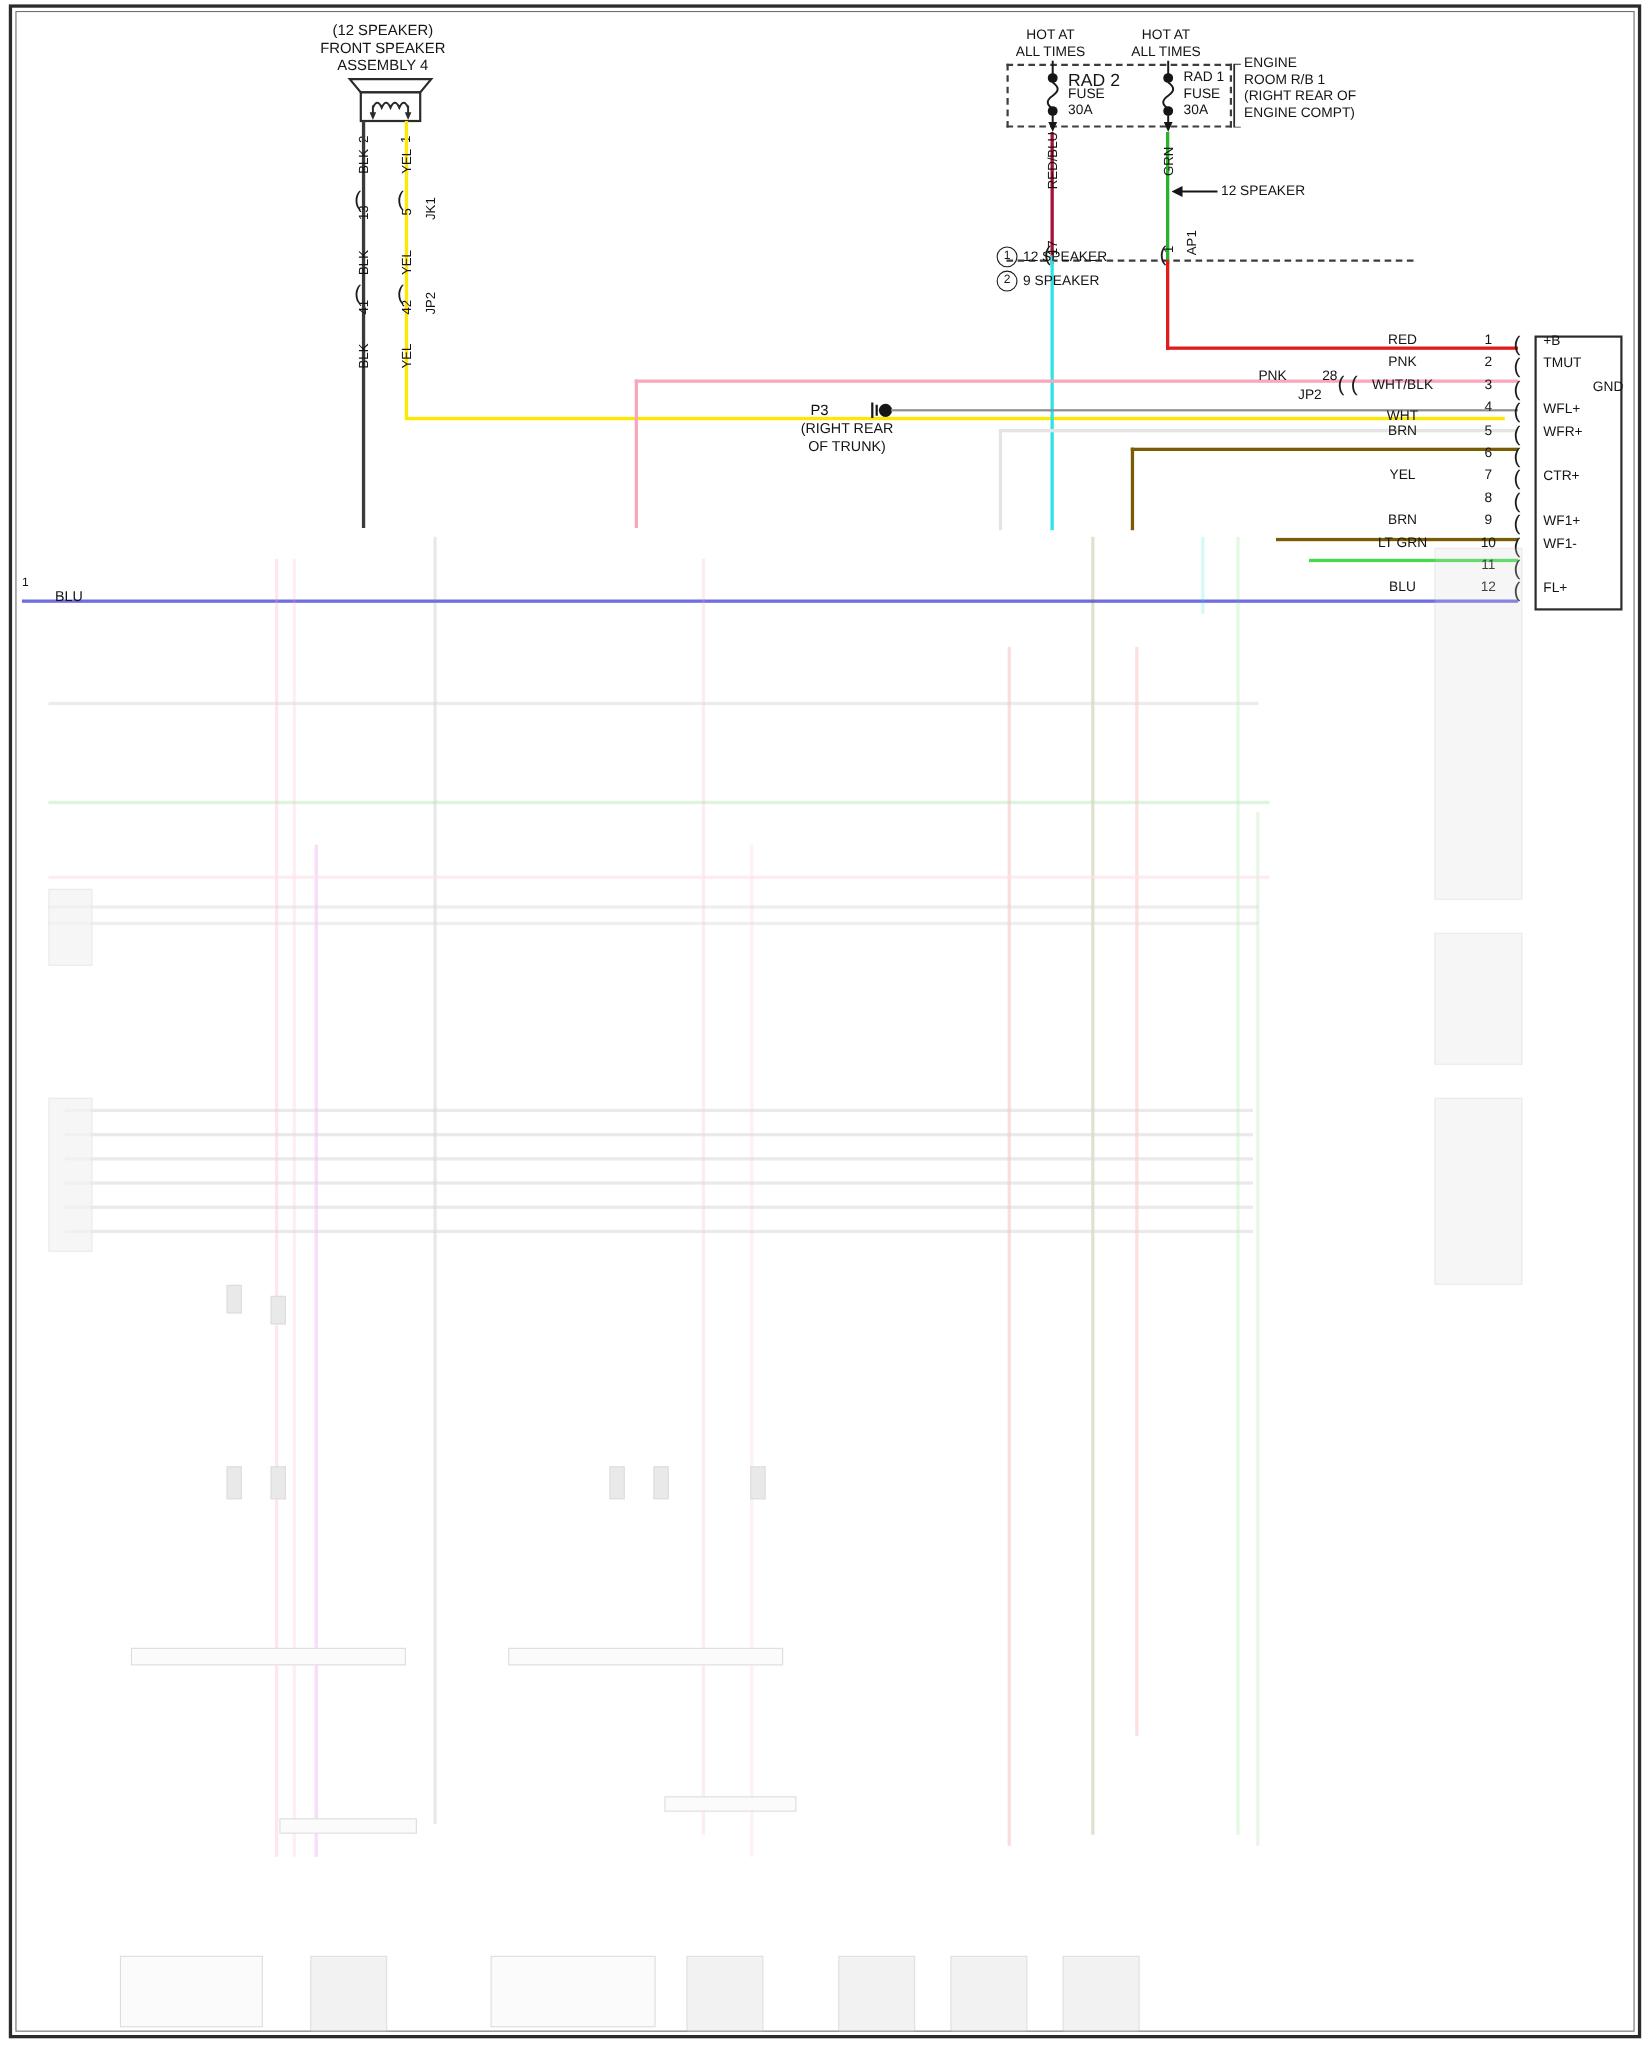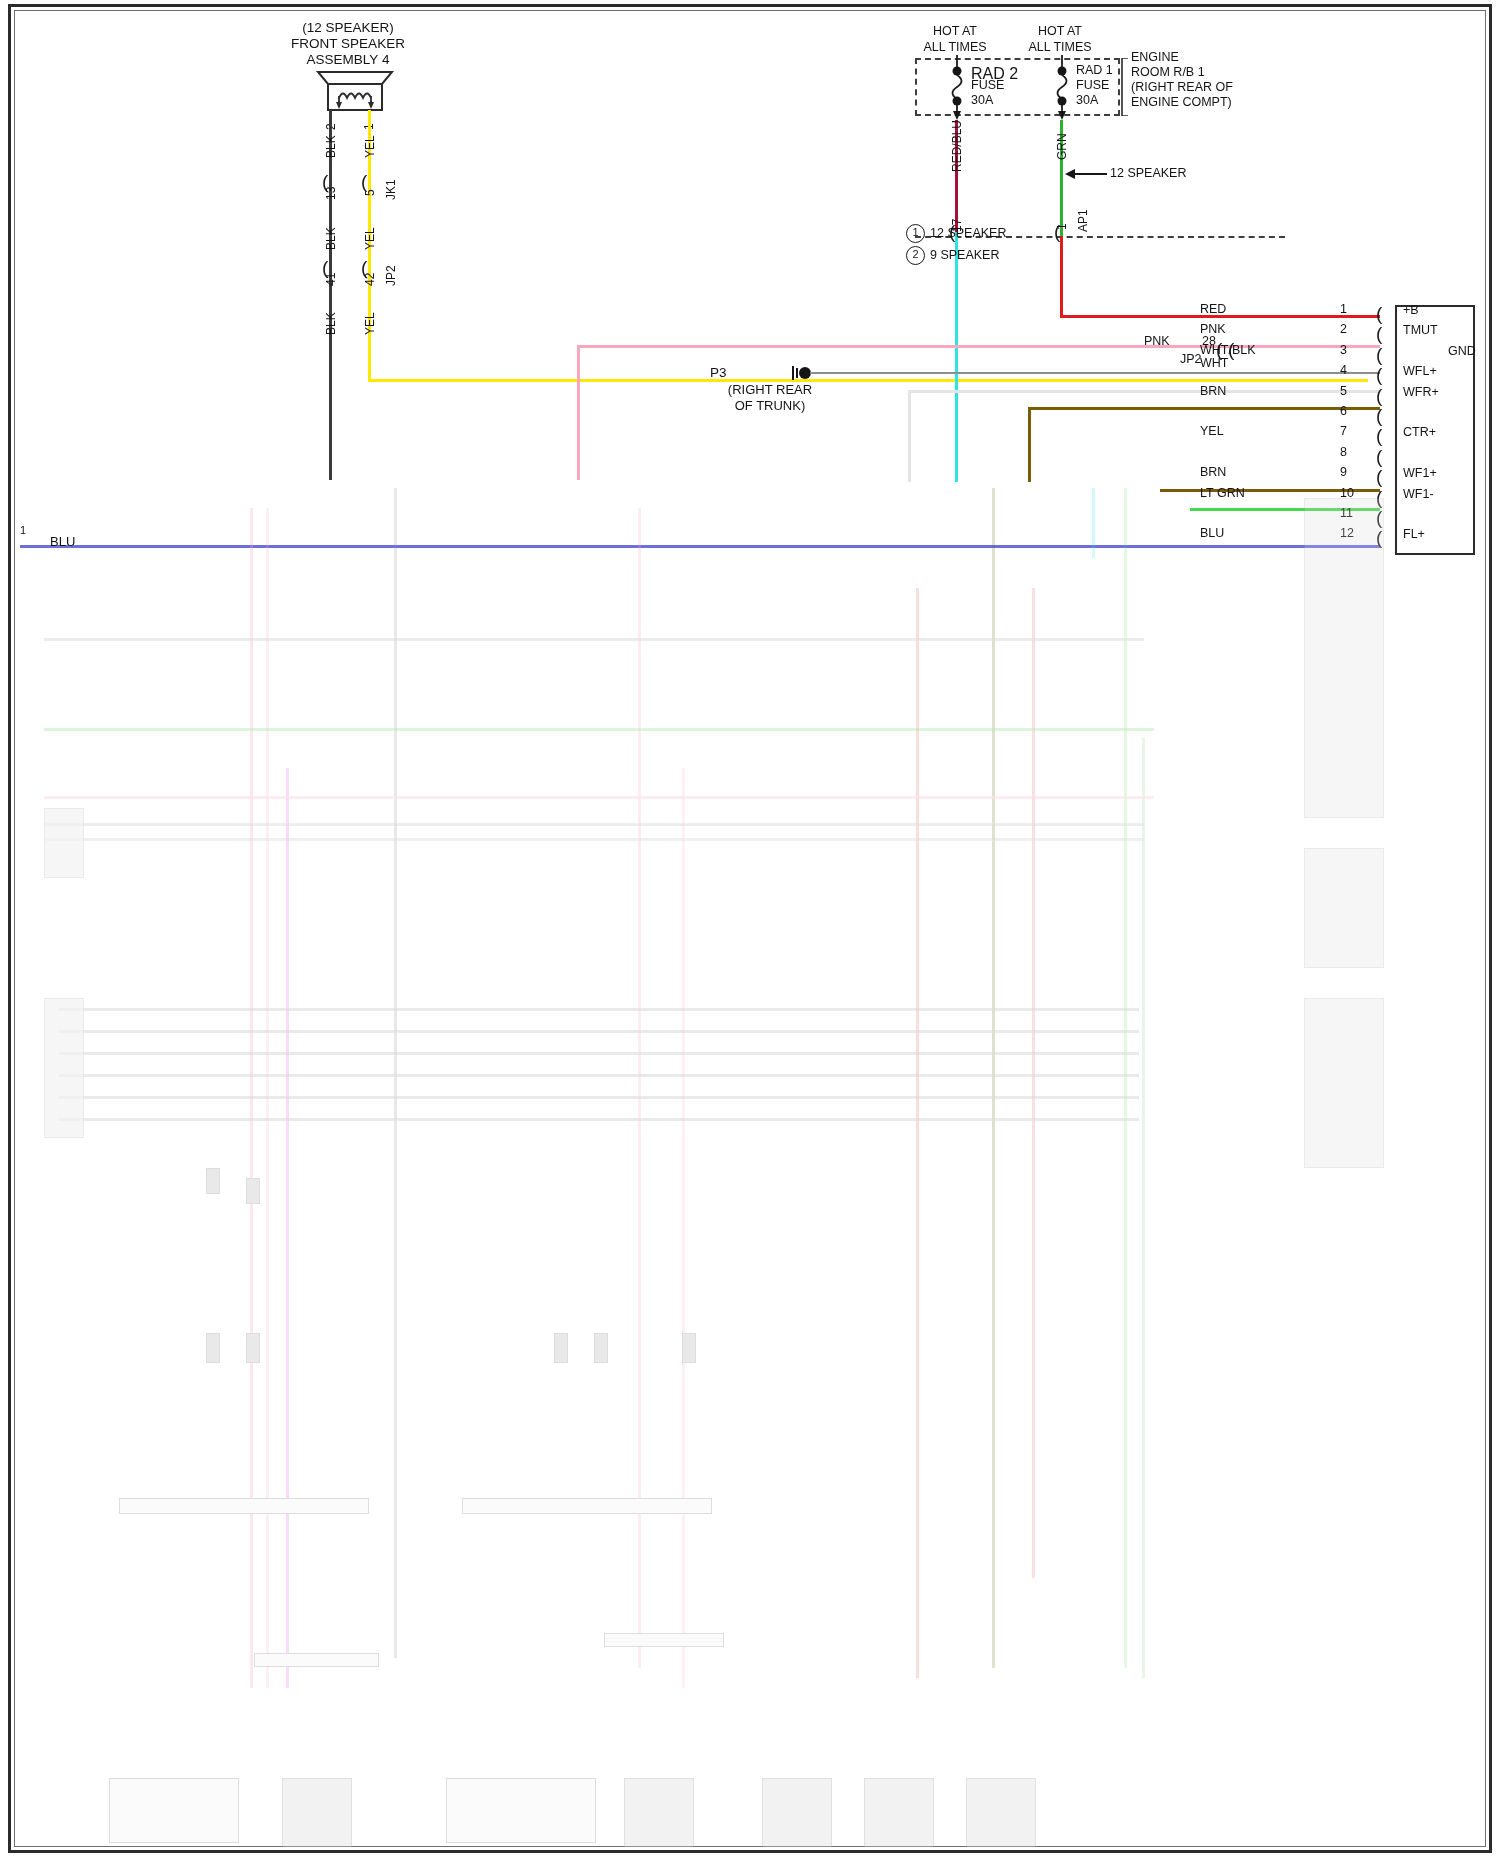--- a/index.html
+++ b/index.html
@@ -6,21 +6,21 @@
   body{font-family:"Liberation Sans",sans-serif;}
   #page{position:relative;width:1500px;height:1861px;background:#ffffff;overflow:hidden;}
 
   
   .frame-outer{position:absolute;left:8px;top:4px;width:1484px;height:1849px;border:3px solid #2b2b2b;box-sizing:border-box;}
   .frame-inner{position:absolute;left:14px;top:10px;width:1472px;height:1837px;border:1px solid #6f6f6f;box-sizing:border-box;}
 
   
   .txt{position:absolute;color:#141414;white-space:pre;line-height:1.18;}
   .c{text-align:center;}
-  .r{text-align:left;}
+  .r{text-align:center;}
   .vert{position:absolute;color:#141414;white-space:nowrap;
         transform-origin:0 0;transform:rotate(-90deg);}
 
   .wire{position:absolute;}
   .h{height:3px;}
   .v{width:3px;}
 
   .blkw{background:#3a3a3a;}
   .yelw{background:#ffe800;}
   .redw{background:#e01b1b;}
@@ -226,21 +226,21 @@
       <div class="splice" style="left: 1376px; top: 304px;">(</div>
       <div class="txt" style="left: 1403px; top: 303px; font-size: 12.5px;">+B</div>
       <div class="txt r" style="left: 1200px; top: 322.4px; width: 150px; font-size: 12.5px;">PNK</div>
       <div class="txt r" style="left: 1340px; top: 322.4px; width: 26px; font-size: 12.5px;">2</div>
       <div class="splice" style="left: 1376px; top: 324.4px;">(</div>
       <div class="txt" style="left: 1403px; top: 323.4px; font-size: 12.5px;">TMUT</div>
       <div class="txt r" style="left: 1200px; top: 342.8px; width: 150px; font-size: 12.5px;">WHT/BLK</div>
       <div class="txt r" style="left: 1340px; top: 342.8px; width: 26px; font-size: 12.5px;">3</div>
       <div class="splice" style="left: 1376px; top: 344.8px;">(</div>
       <div class="txt" style="left: 1403px; top: 343.8px; font-size: 12.5px; margin-left: 45px;">GND</div>
-      <div class="txt r" style="left: 1200px; top: 356px; width: 150px; font-size: 12.5px;">WHT</div>
+      <div class="txt r" style="left: 1200px; top: 371px; width: 150px; font-size: 12.5px;">WHT</div>
       <div class="txt r" style="left: 1340px; top: 363.2px; width: 26px; font-size: 12.5px;">4</div>
       <div class="splice" style="left: 1376px; top: 365.2px;">(</div>
       <div class="txt" style="left: 1403px; top: 364.2px; font-size: 12.5px;">WFL+</div>
       <div class="txt r" style="left: 1200px; top: 383.6px; width: 150px; font-size: 12.5px;">BRN</div>
       <div class="txt r" style="left: 1340px; top: 383.6px; width: 26px; font-size: 12.5px;">5</div>
       <div class="splice" style="left: 1376px; top: 385.6px;">(</div>
       <div class="txt" style="left: 1403px; top: 384.6px; font-size: 12.5px;">WFR+</div>
       <div class="txt r" style="left: 1200px; top: 404px; width: 150px; font-size: 12.5px;"></div>
       <div class="txt r" style="left: 1340px; top: 404px; width: 26px; font-size: 12.5px;">6</div>
       <div class="splice" style="left: 1376px; top: 406px;">(</div>

